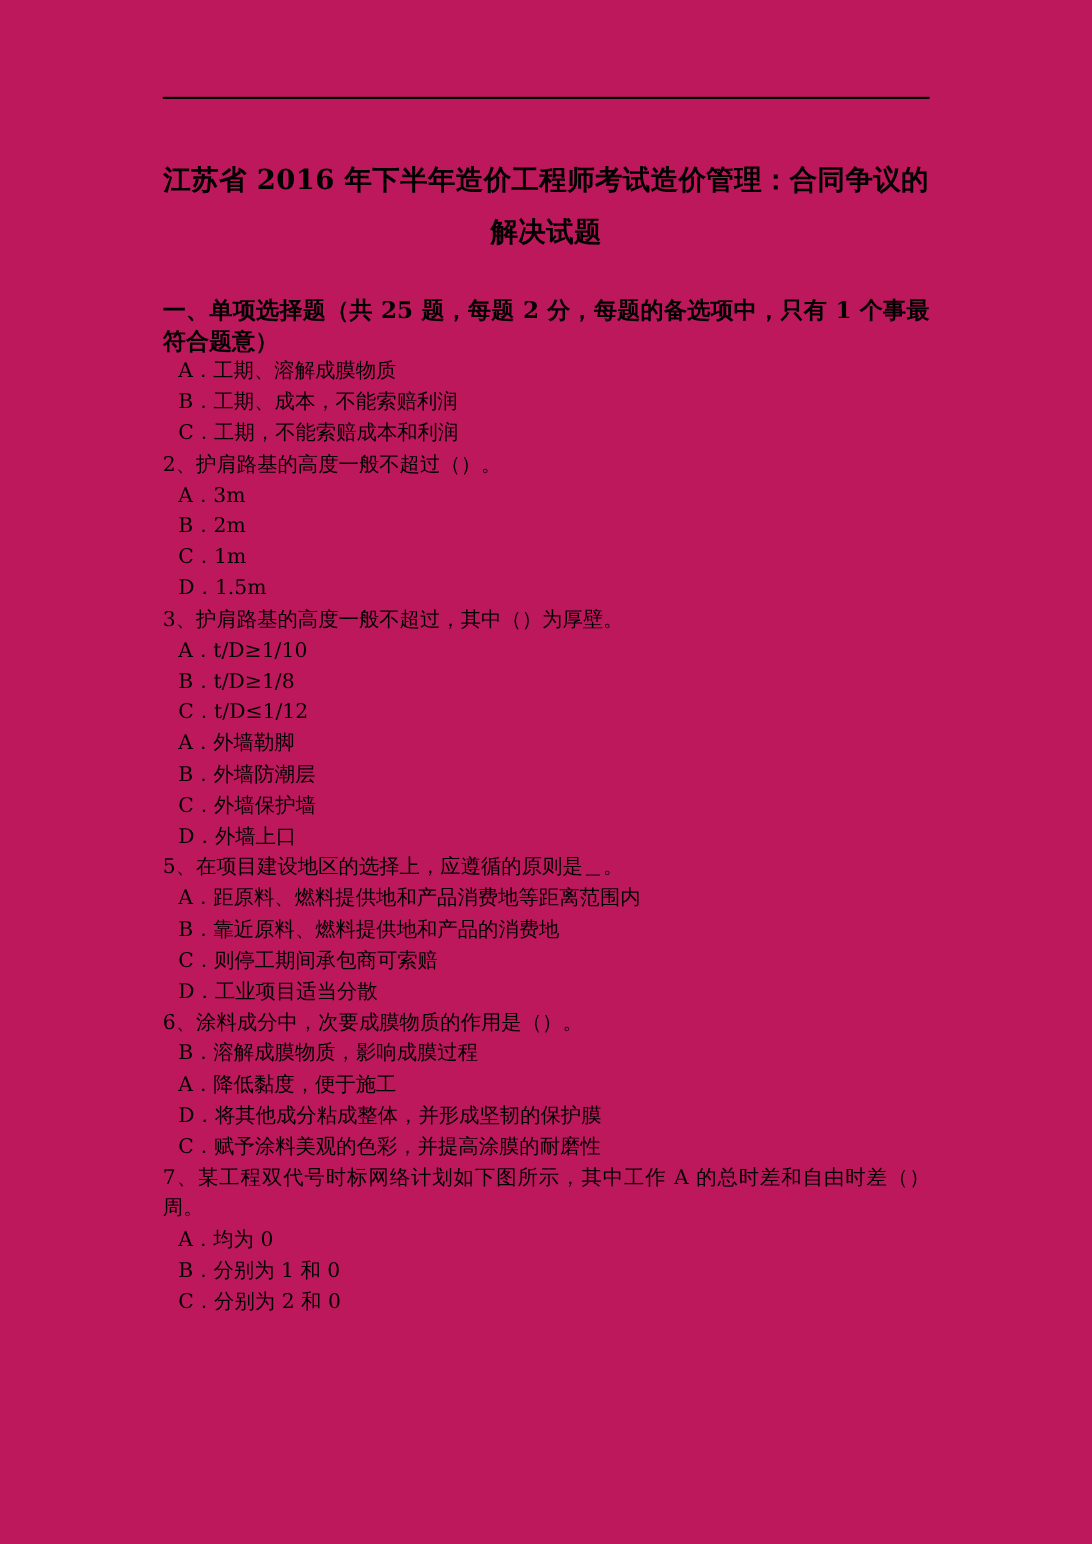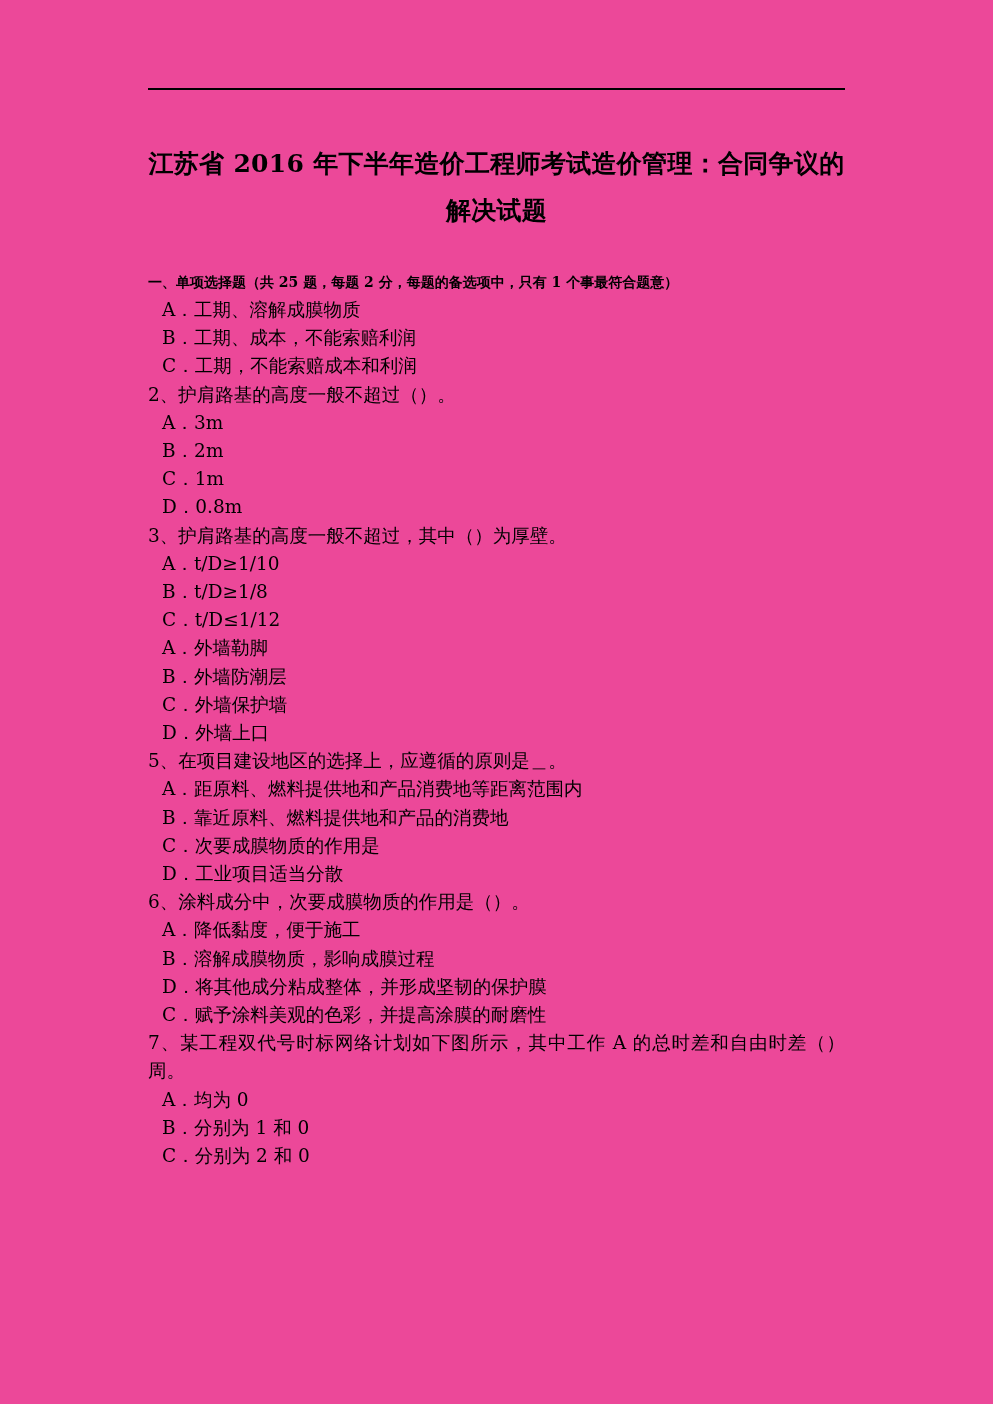--- a/index.html
+++ b/index.html
@@ -12,21 +12,21 @@
     height: 1404px;
     font-family: "DejaVu Serif", "Liberation Serif", serif;
     color: #000000;
     -webkit-font-smoothing: none;
   }
   .page {
     position: relative;
     width: 993px;
     height: 1404px;
     box-sizing: border-box;
-    background: #ec4899;
+    background: #be185d;
     overflow: hidden;
   }
   .header-rule {
     position: absolute;
     left: 148px;
     top: 88px;
     width: 697px;
     height: 0;
     border-top: 2px solid #000;
   }
@@ -48,21 +48,21 @@
     width: 697px;
   }
   .body-wrap {
     position: absolute;
     left: 148px;
     top: 268px;
     width: 697px;
   }
   .section-heading {
     font-weight: bold;
-    font-size: 14px;
+    font-size: 21px;
     line-height: 28px;
     text-align: justify;
     text-align-last: left;
     text-justify: inter-character;
     margin: 0 0 0 0;
   }
   .question {
     font-size: 18.5px;
     line-height: 28.2px;
     text-align: justify;
@@ -119,21 +119,21 @@
         <li class="option"><span class="opt-label">C．</span><span class="opt-text">工期，不能索赔成本和利润</span></li>
       </ul>
     </div>
 
     <div class="qblock">
       <p class="question"><span>2、</span><span>护肩路基的高度一般不超过（）。</span></p>
       <ul class="options">
         <li class="option"><span class="opt-label">A．</span><span class="opt-text latin">3m</span></li>
         <li class="option"><span class="opt-label">B．</span><span class="opt-text latin">2m</span></li>
         <li class="option"><span class="opt-label">C．</span><span class="opt-text latin">1m</span></li>
-        <li class="option"><span class="opt-label">D．</span><span class="opt-text latin">0.8m</span></li>
+        <li class="option"><span class="opt-label">D．</span><span class="opt-text latin">1.5m</span></li>
       </ul>
     </div>
 
     <div class="qblock">
       <p class="question"><span>3、</span><span>护肩路基的高度一般不超过，其中（）为厚壁。</span></p>
       <ul class="options">
         <li class="option"><span class="opt-label">A．</span><span class="opt-text latin">t/D≥1/10</span></li>
         <li class="option"><span class="opt-label">B．</span><span class="opt-text latin">t/D≥1/8</span></li>
         <li class="option"><span class="opt-label">C．</span><span class="opt-text latin">t/D≤1/12</span></li>
       </ul>
@@ -146,30 +146,30 @@
         <li class="option"><span class="opt-label">C．</span><span class="opt-text">外墙保护墙</span></li>
         <li class="option"><span class="opt-label">D．</span><span class="opt-text">外墙上口</span></li>
       </ul>
     </div>
 
     <div class="qblock">
       <p class="question"><span>5、</span><span>在项目建设地区的选择上，应遵循的原则是＿。</span></p>
       <ul class="options">
         <li class="option"><span class="opt-label">A．</span><span class="opt-text">距原料、燃料提供地和产品消费地等距离范围内</span></li>
         <li class="option"><span class="opt-label">B．</span><span class="opt-text">靠近原料、燃料提供地和产品的消费地</span></li>
-        <li class="option"><span class="opt-label">C．</span><span class="opt-text">次要成膜物质的作用是</span></li>
+        <li class="option"><span class="opt-label">C．</span><span class="opt-text">则停工期间承包商可索赔</span></li>
         <li class="option"><span class="opt-label">D．</span><span class="opt-text">工业项目适当分散</span></li>
       </ul>
     </div>
 
     <div class="qblock">
       <p class="question"><span>6、</span><span>涂料成分中，次要成膜物质的作用是（）。</span></p>
       <ul class="options">
+        <li class="option"><span class="opt-label">B．</span><span class="opt-text">溶解成膜物质，影响成膜过程</span></li>
         <li class="option"><span class="opt-label">A．</span><span class="opt-text">降低黏度，便于施工</span></li>
-        <li class="option"><span class="opt-label">B．</span><span class="opt-text">溶解成膜物质，影响成膜过程</span></li>
         <li class="option"><span class="opt-label">D．</span><span class="opt-text">将其他成分粘成整体，并形成坚韧的保护膜</span></li>
         <li class="option"><span class="opt-label">C．</span><span class="opt-text">赋予涂料美观的色彩，并提高涂膜的耐磨性</span></li>
       </ul>
     </div>
 
     <div class="qblock">
       <p class="question"><span>7、</span><span>某工程双代号时标网络计划如下图所示，其中工作 A 的总时差和自由时差（）周。</span></p>
       <ul class="options">
         <li class="option"><span class="opt-label">A．</span><span class="opt-text">均为 0</span></li>
         <li class="option"><span class="opt-label">B．</span><span class="opt-text">分别为 1 和 0</span></li>

